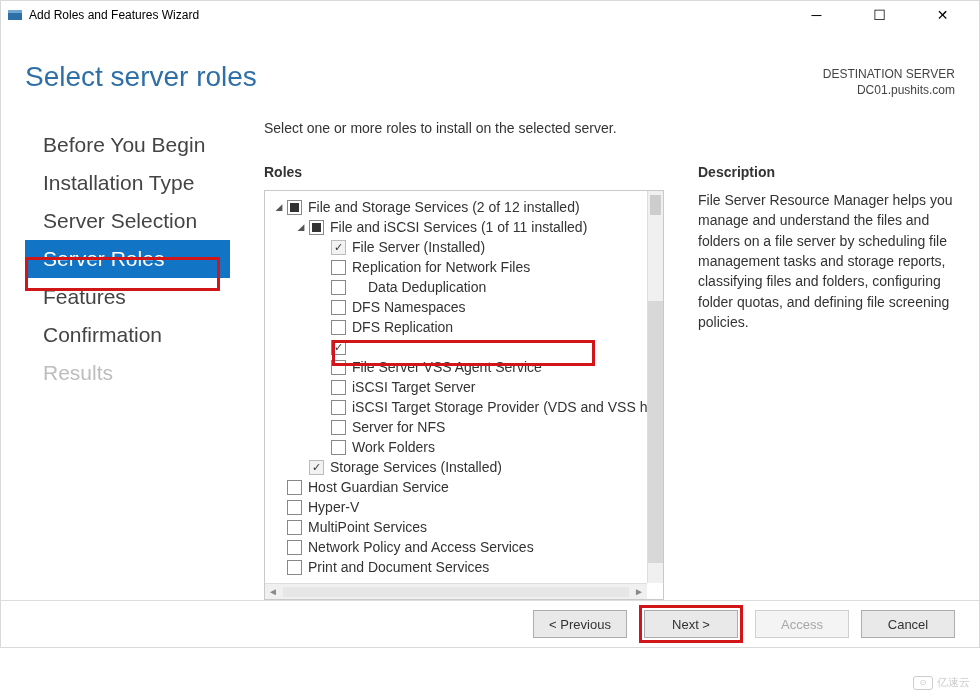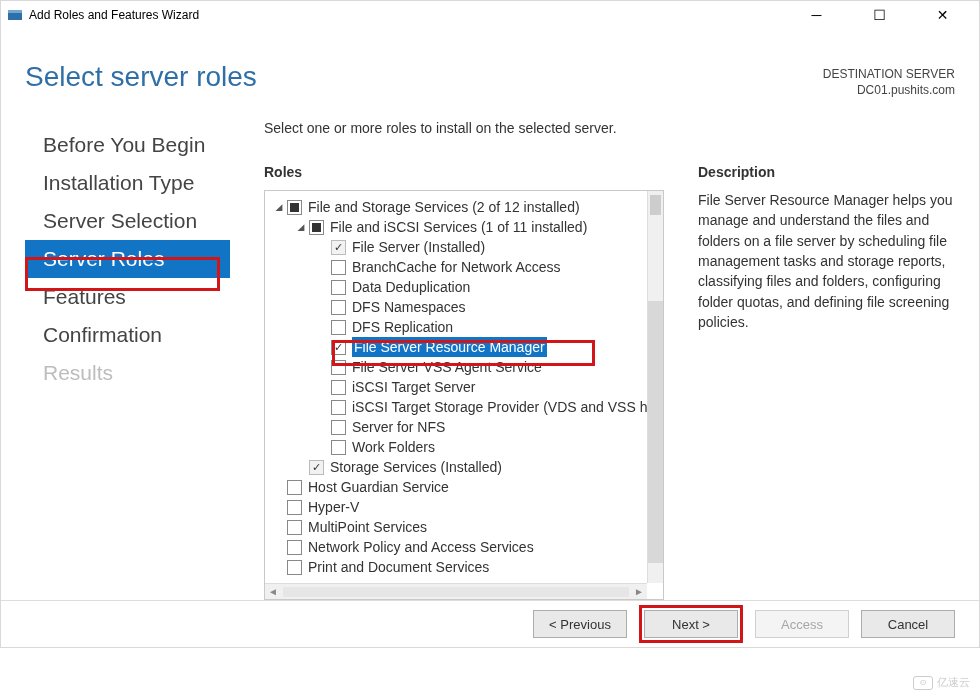--- a/index.html
+++ b/index.html
@@ -108,37 +108,36 @@
                       <span class="caret">◢</span>
                       <span class="cbox mixed"></span>
                       <span class="node-label">File and iSCSI Services (1 of 11 installed)</span>
                     </div>
                     <div class="node" style="padding-left: 58px;">
                       <span class="cbox checked disabled"></span>
                       <span class="node-label">File Server (Installed)</span>
                     </div>
                     <div class="node" style="padding-left: 58px;">
                       <span class="cbox"></span>
-                      <span class="node-label">BranchCache for Network Access</span>
-                    </div>
-                    <div class="node" style="padding-left: 58px;">
+                      <span class="node-label">Replication for Network Files</span>
+                    </div>
+                    <div class="node" style="padding-left: 58px; gap: 16px;">
                       <span class="cbox"></span>
                       <span class="node-label">Data Deduplication</span>
                     </div>
                     <div class="node" style="padding-left: 58px;">
                       <span class="cbox"></span>
                       <span class="node-label">DFS Namespaces</span>
                     </div>
                     <div class="node" style="padding-left: 58px;">
                       <span class="cbox"></span>
                       <span class="node-label">DFS Replication</span>
                     </div>
                     <div class="node sel" style="padding-left: 58px;">
                       <span class="cbox checked"></span>
-                      <span class="node-label">File Server Resource Manager</span>
                     </div>
                     <div class="node" style="padding-left: 58px;">
                       <span class="cbox"></span>
                       <span class="node-label">File Server VSS Agent Service</span>
                     </div>
                     <div class="node" style="padding-left: 58px;">
                       <span class="cbox"></span>
                       <span class="node-label">iSCSI Target Server</span>
                     </div>
                     <div class="node" style="padding-left: 58px;">

